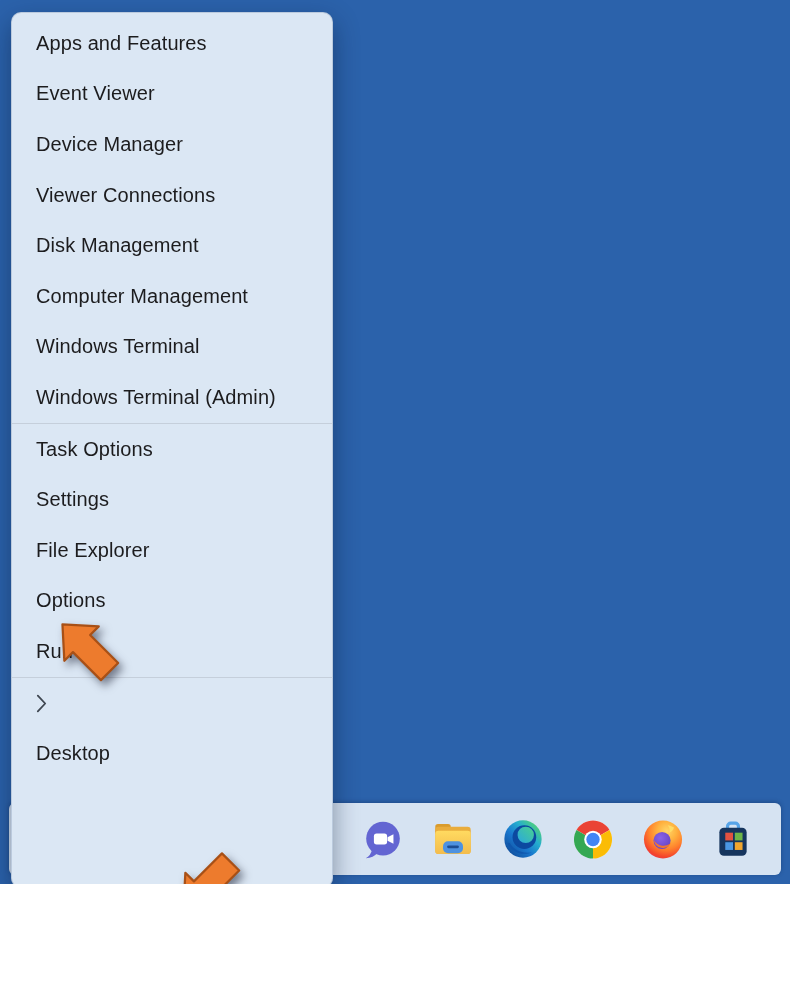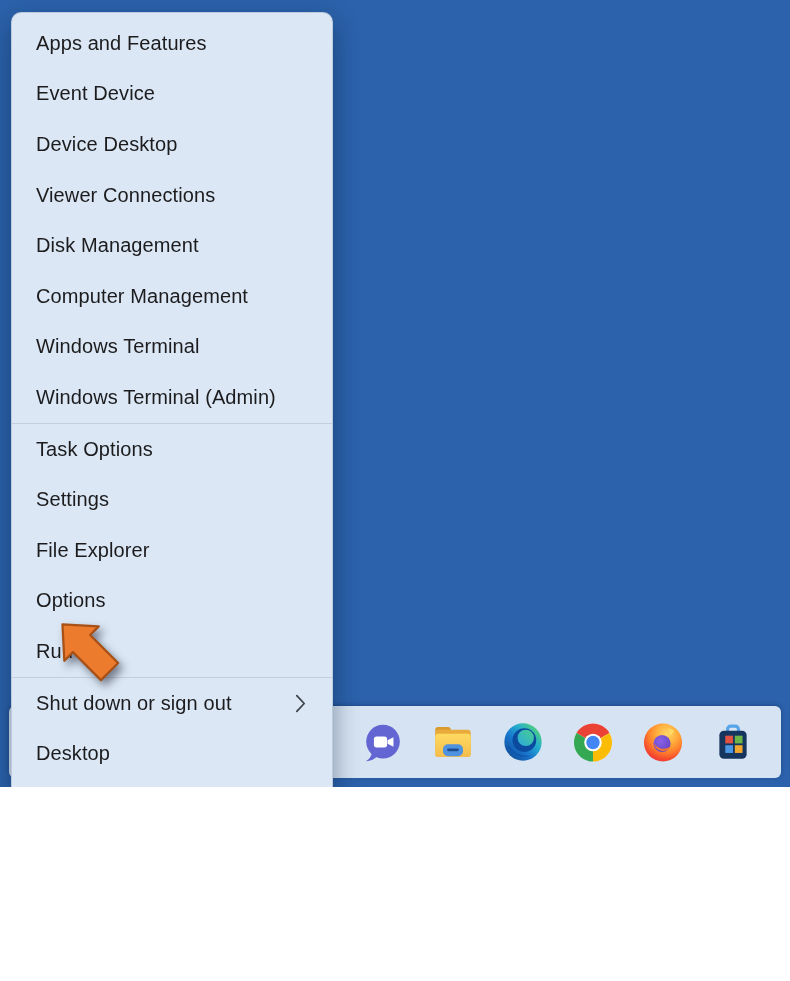--- a/index.html
+++ b/index.html
@@ -1,17 +1,17 @@
 <!DOCTYPE html>
 <html style="--desktop-blue: #2B62AB; --menu-bg: #DBE7F4; --taskbar-bg: #D6E3F2; --menu-text: #1C1C1E; --separator: #C5CFDB; --shade-band: #20508F; --arrow-orange: #ED7B2D; --arrow-outline: #A85016;"><head>
 <meta charset="utf-8">
 <style>
   html,body{margin:0;padding:0;}
   body{font-family:"Liberation Sans","DejaVu Sans",sans-serif;}
-  .screen{position:relative;width:790px;height:787px;background:var(--desktop-blue,#2B62AB);overflow:hidden;}
+  .screen{position:relative;width:790px;height:884px;background:var(--desktop-blue,#2B62AB);overflow:hidden;}
 
   
   .context-menu{
     position:absolute;left:11px;top:12px;width:322px;height:876px;
     background:var(--menu-bg,#DBE7F4);
     border-radius:10px;
     border:1px solid rgba(90,115,150,0.25);
     box-shadow:0 10px 26px rgba(8,22,48,0.42);
     box-sizing:border-box;
     padding:5px 0 6px 0;
@@ -70,24 +70,24 @@
 <body>
 
 <div class="screen">
 
   <div class="context-menu">
     <div style="display:flex;flex-direction:column;height:100%;">
         <div class="menu-item">
           <span class="menu-item-label">Apps and Features</span>
         </div>
         <div class="menu-item">
-          <span class="menu-item-label">Event Device</span>
-        </div>
-        <div class="menu-item">
-          <span class="menu-item-label">Device Desktop</span>
+          <span class="menu-item-label">Event Viewer</span>
+        </div>
+        <div class="menu-item">
+          <span class="menu-item-label">Device Manager</span>
         </div>
         <div class="menu-item">
           <span class="menu-item-label">Viewer Connections</span>
         </div>
         <div class="menu-item">
           <span class="menu-item-label">Disk Management</span>
         </div>
         <div class="menu-item">
           <span class="menu-item-label">Computer Management</span>
         </div>
@@ -108,21 +108,20 @@
           <span class="menu-item-label">File Explorer</span>
         </div>
         <div class="menu-item">
           <span class="menu-item-label">Options</span>
         </div>
         <div class="menu-item">
           <span class="menu-item-label">Run</span>
         </div>
         <div class="menu-separator"></div>
         <div class="menu-item">
-          <span class="menu-item-label">Shut down or sign out</span>
           <svg viewBox="0 0 10 18" class="submenu-chevron">
             <polyline points="1.5,1.5 8.5,9 1.5,16.5"></polyline>
           </svg>
         </div>
         <div class="menu-item">
           <span class="menu-item-label">Desktop</span>
         </div>
       </div>
   </div>
 

